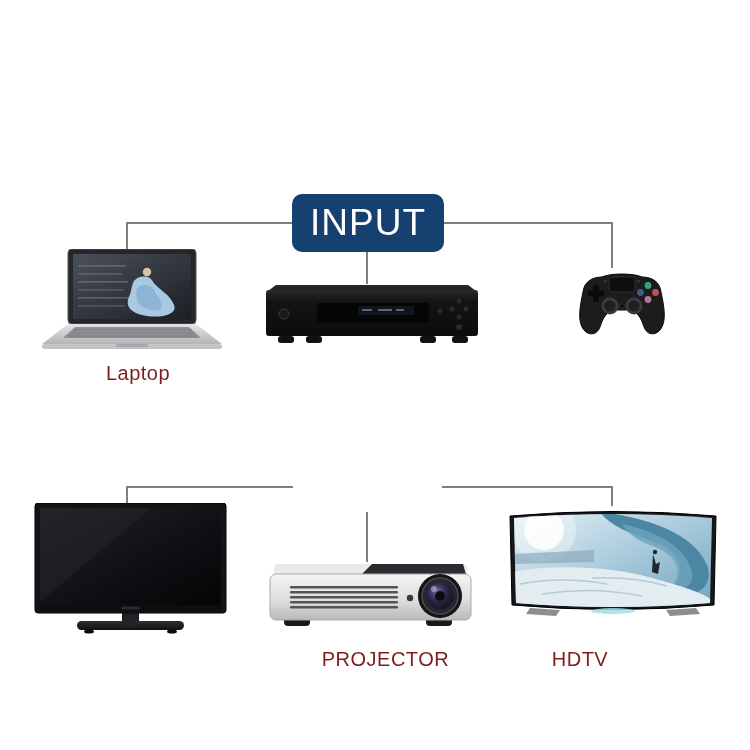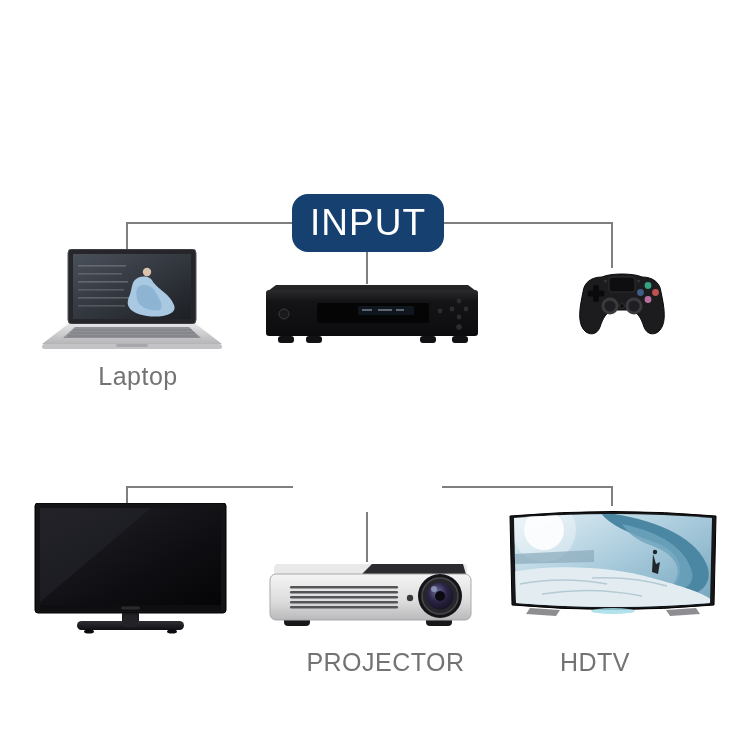--- a/index.html
+++ b/index.html
@@ -1,22 +1,22 @@
 <!DOCTYPE html>
 <html><head>
 <meta charset="utf-8">
 <style>
   html,body{margin:0;padding:0;background:#fff;}
   #canvas{position:relative;width:750px;height:750px;background:#ffffff;overflow:hidden;
           font-family:"Liberation Sans", sans-serif;}
   .line{position:absolute;background:#7f7f7f;}
-  .badge{position:absolute;width:152px;height:58px;background:#16406f;border-radius:16px;
+  .badge{position:absolute;width:152px;height:58px;background:#16406f;border-radius:10px;
          display:flex;align-items:center;justify-content:center;color:#ffffff;
          font-size:37px;font-weight:400;letter-spacing:1px;}
-  .dev-label{position:absolute;color:#737373;font-size:25px;font-weight:400;
+  .dev-label{position:absolute;color:#7f1d1d;font-size:20px;font-weight:400;
              text-align:center;letter-spacing:0.5px;}
   .device{position:absolute;}
   .device svg{display:block;}
 </style>
 </head>
 <body>
 
 <div id="canvas">
 
   <div class="line" style="left:126px;top:222px;width:167px;height:2px;"></div>
@@ -232,15 +232,15 @@
           <path d="M90,76 Q130,74 165,84"></path>
         </g>
         <path d="M151,52 L154,62 L158,60 L156,72 L150,70 Z" fill="#20262b"></path>
         <circle cx="153" cy="50" r="2.2" fill="#20262b"></circle>
       </g>
       <path d="M28,106 L58,108 L54,114 L24,112 Z" fill="#8d8d92"></path>
       <path d="M194,106 L164,108 L168,114 L198,112 Z" fill="#8d8d92"></path>
       <ellipse cx="111" cy="109" rx="22" ry="3" fill="#a5dde9" opacity="0.85"></ellipse>
     </svg>
   </div>
-  <div class="dev-label" style="left:525px;top:648px;width:140px;">HDTV</div>
+  <div class="dev-label" style="left:510px;top:648px;width:140px;">HDTV</div>
 
 </div>
 
 </body></html>

